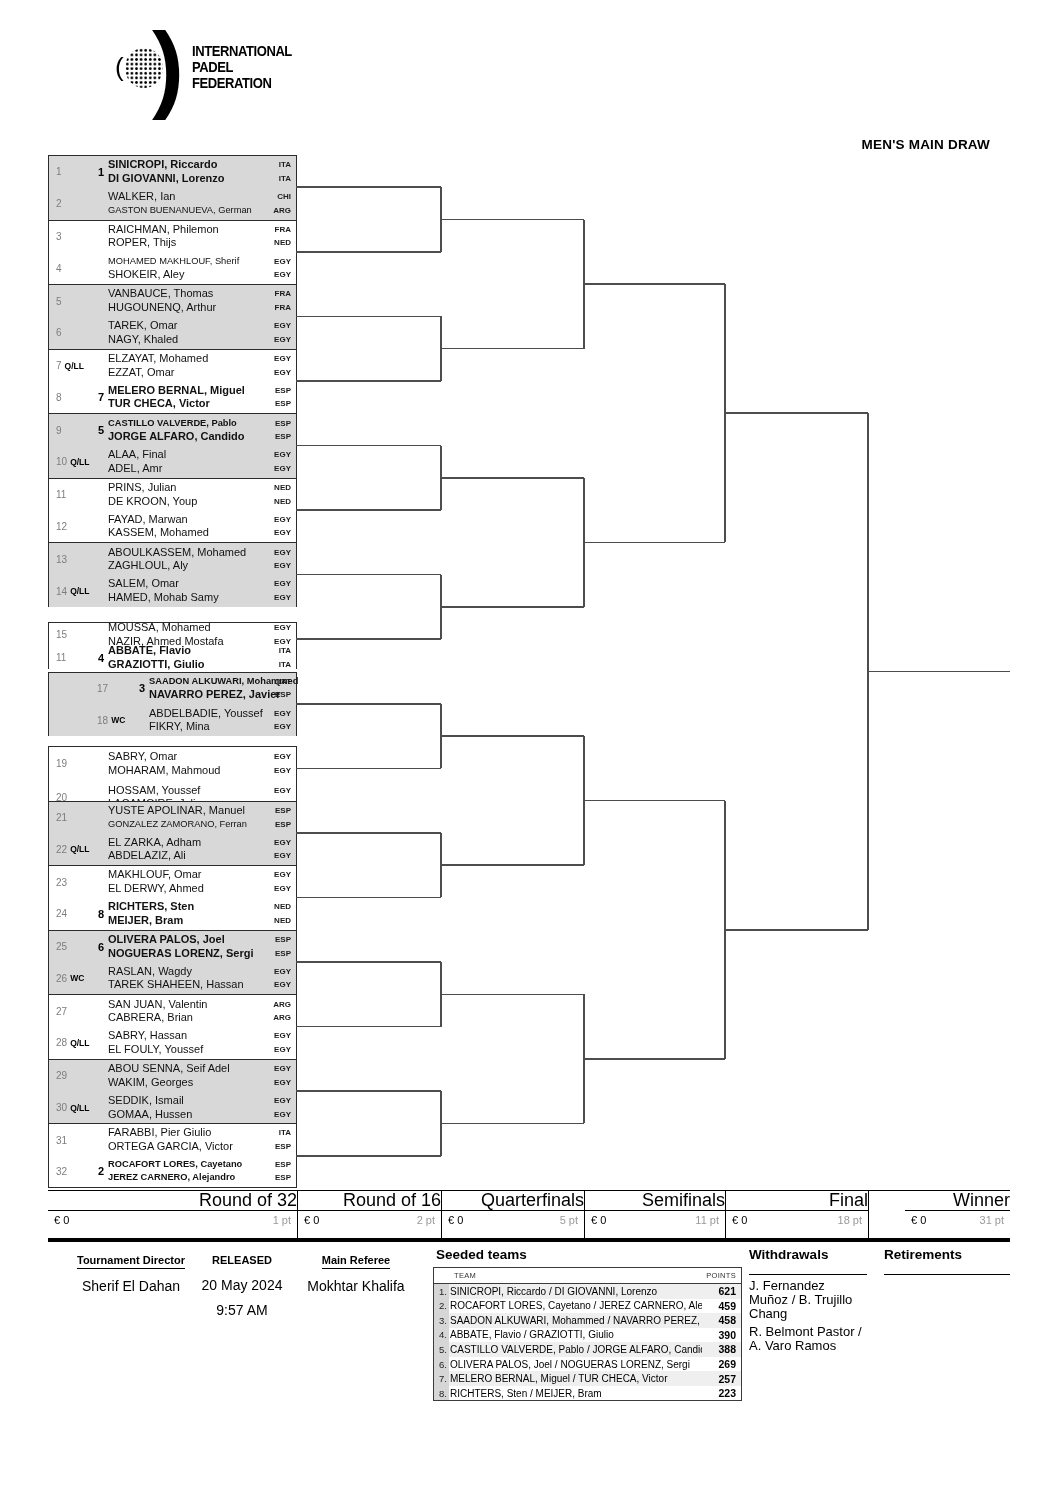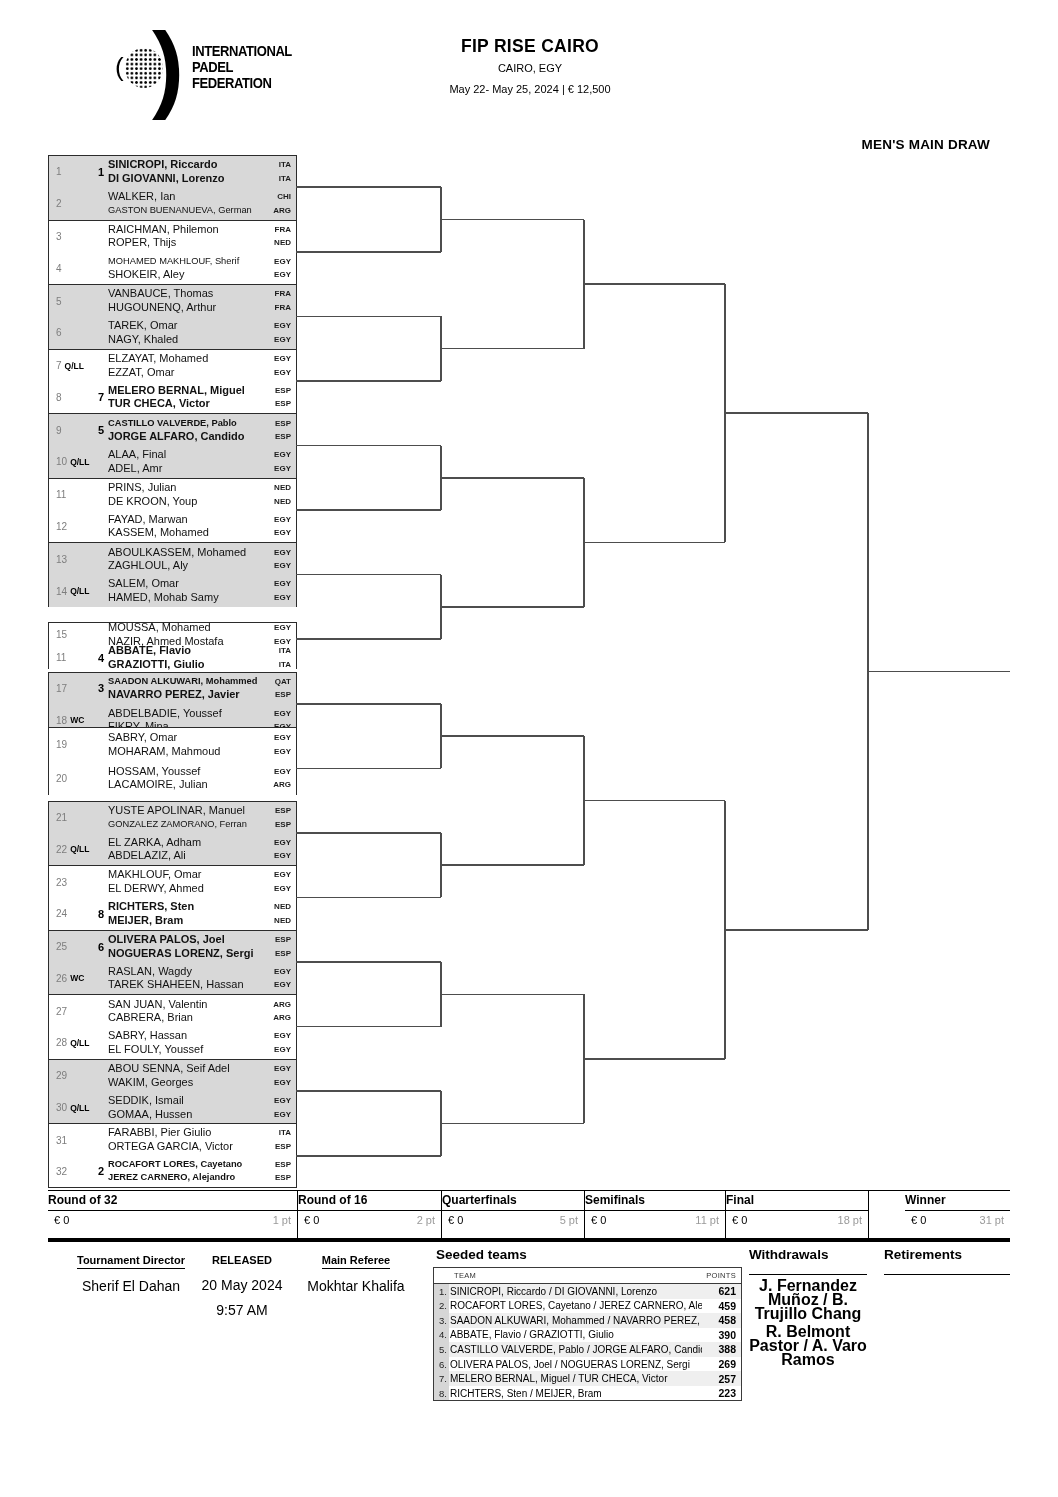--- a/index.html
+++ b/index.html
@@ -43,21 +43,21 @@
   .code{font-size:8px;font-weight:bold;line-height:13.6px;color:#1c1c1c;}
   .hline,.vline{position:absolute;background:#4d4d4d;}
   .hline{height:1.6px;}
   .vline{width:1.6px;}
 
   
   .rounds{position:absolute;left:48px;top:1190px;width:962px;display:flex;
           border-top:1px solid #000;border-bottom:4px solid #000;box-sizing:border-box;}
   .round-col{box-sizing:border-box;}
   .round-col + .round-col{border-left:1px solid #000;}
-  .rhead{height:19px;line-height:19px;text-align:left;font-size:12px;font-weight:bold;
+  .rhead{height:19px;line-height:19px;text-align:right;font-size:18px;font-weight:normal;
          border-bottom:1px solid #000;}
   .rprize{height:27px;display:flex;justify-content:space-between;padding:3px 6px 0 6px;
           font-size:11px;box-sizing:border-box;}
   .rpts{color:#9a9a9a;}
 
   
   .fblock{position:absolute;text-align:center;}
   .flabel{font-size:11px;font-weight:bold;display:inline-block;
           border-bottom:1.5px solid #000;padding-bottom:2px;}
   .flabel.nounder{border-bottom:none;}
@@ -69,45 +69,40 @@
   .st-header .st-team{flex:1;padding-left:20px;font-size:7.5px;color:#333;letter-spacing:.3px;}
   .st-header .st-pts{padding-right:5px;font-size:7.5px;color:#333;letter-spacing:.3px;}
   .st-row{display:flex;height:14.55px;align-items:center;}
   .st-row.odd{background:#efefef;}
   .st-num{width:15px;align-self:stretch;background:#d6d6d6;display:flex;align-items:center;
           justify-content:flex-end;padding-right:2px;font-size:9.5px;color:#222;box-sizing:border-box;}
   .st-name{flex:1;padding-left:1px;white-space:nowrap;overflow:hidden;font-size:10px;}
   .st-points{width:34px;text-align:right;padding-right:5px;font-weight:bold;font-size:10.5px;}
   .wblock{position:absolute;top:1247px;}
   .wtitle{font-size:13.5px;font-weight:bold;border-bottom:1.5px solid #000;padding-bottom:12px;}
-  .witem{font-size:16px;line-height:14px;margin-top:4px;text-align:center;font-weight:bold;}
+  .witem{font-size:13px;line-height:14px;margin-top:4px;text-align:left;}
 </style>
 </head>
 <body>
 
 <div class="page">
 
   <div class="logo">
     <div class="logo-mark">
       <span class="logo-lparen">(</span>
       <div class="logo-dots"></div>
       <span class="logo-paren">)</span>
     </div>
     <div class="logo-text">
       <div>INTERNATIONAL</div>
       <div>PADEL</div>
       <div>FEDERATION</div>
     </div>
   </div>
 
-  <div class="event-title">
-    <div class="t1">FIP RISE CAIRO</div>
-    <div class="t2">CAIRO, EGY</div>
-    <div class="t3">May 22- May 25, 2024  |  € 12,500</div>
-  </div>
 
   <div class="draw-title">MEN'S MAIN DRAW</div>
 
   <div class="bracket">
       <div class="match-box shaded" style="top: 0px; height: 64.56px;">
         <div class="entry seeded">
           <div class="num">
             <span class="pos">1</span>
           </div>
           <div class="seedcell">1</div>
@@ -341,21 +336,21 @@
           <div class="names">
             <div class="name-line">ABBATE, Flavio</div>
             <div class="name-line">GRAZIOTTI, Giulio</div>
           </div>
           <div class="codes">
             <div class="code">ITA</div>
             <div class="code">ITA</div>
           </div>
         </div>
       </div>
-      <div class="match-box shaded" style="top: 516.5px; height: 64.56px;">
+      <div class="match-box shaded" style="top: 516.5px; height: 64.56px; padding-left: 41px;">
         <div class="entry seeded">
           <div class="num">
             <span class="pos">17</span>
           </div>
           <div class="seedcell">3</div>
           <div class="names">
             <div class="name-line small">SAADON ALKUWARI, Mohammed</div>
             <div class="name-line">NAVARRO PEREZ, Javier</div>
           </div>
           <div class="codes">
@@ -372,21 +367,21 @@
           <div class="names">
             <div class="name-line">ABDELBADIE, Youssef</div>
             <div class="name-line">FIKRY, Mina</div>
           </div>
           <div class="codes">
             <div class="code">EGY</div>
             <div class="code">EGY</div>
           </div>
         </div>
       </div>
-      <div class="match-box" style="top: 572px; height: 68px;">
+      <div class="match-box" style="top: 591px; height: 68px;">
         <div class="entry">
           <div class="num">
             <span class="pos">19</span>
           </div>
           <div class="seedcell"></div>
           <div class="names">
             <div class="name-line">SABRY, Omar</div>
             <div class="name-line">MOHARAM, Mahmoud</div>
           </div>
           <div class="codes">

